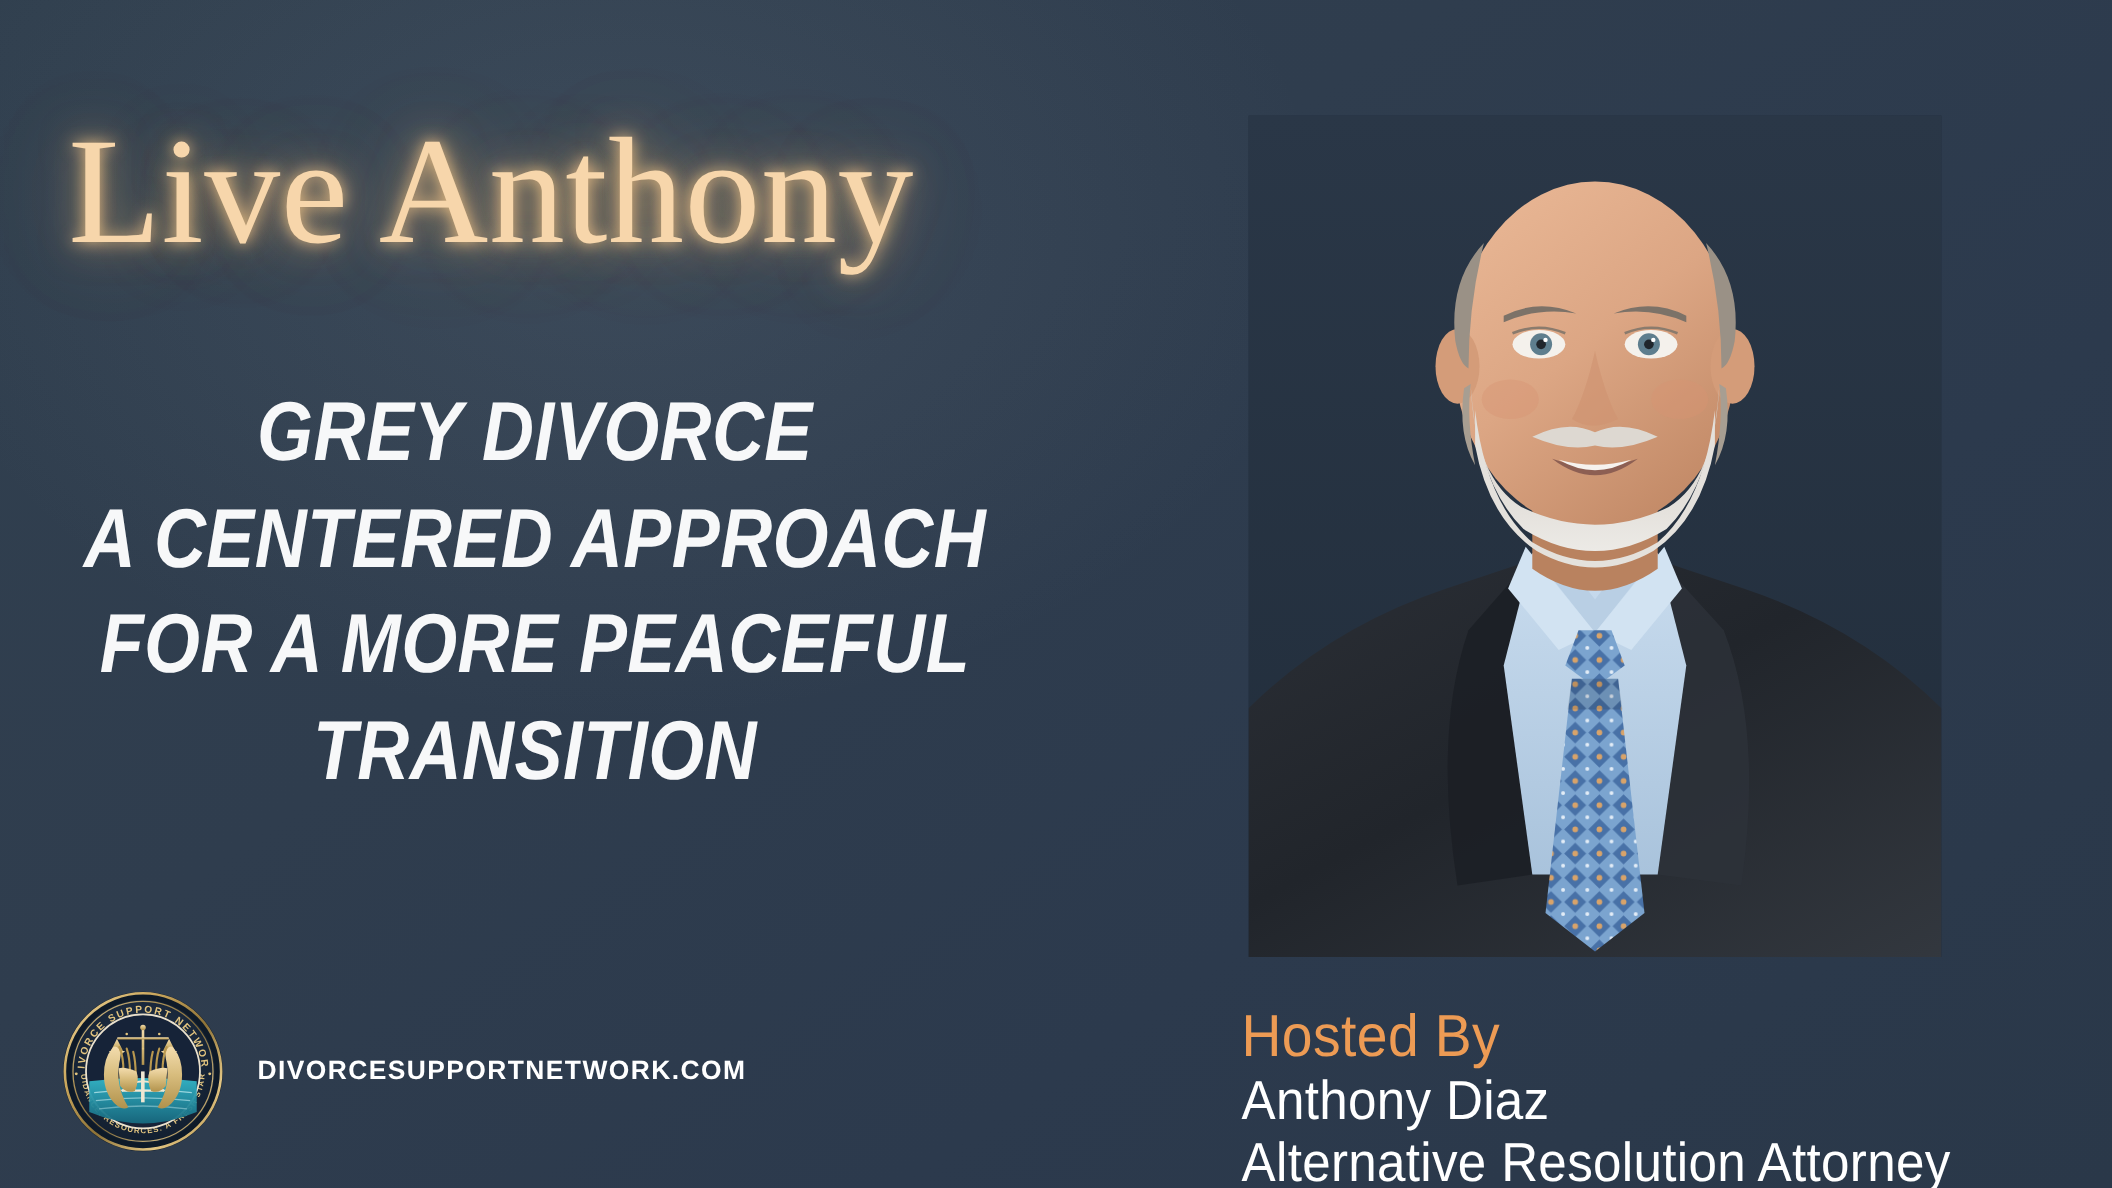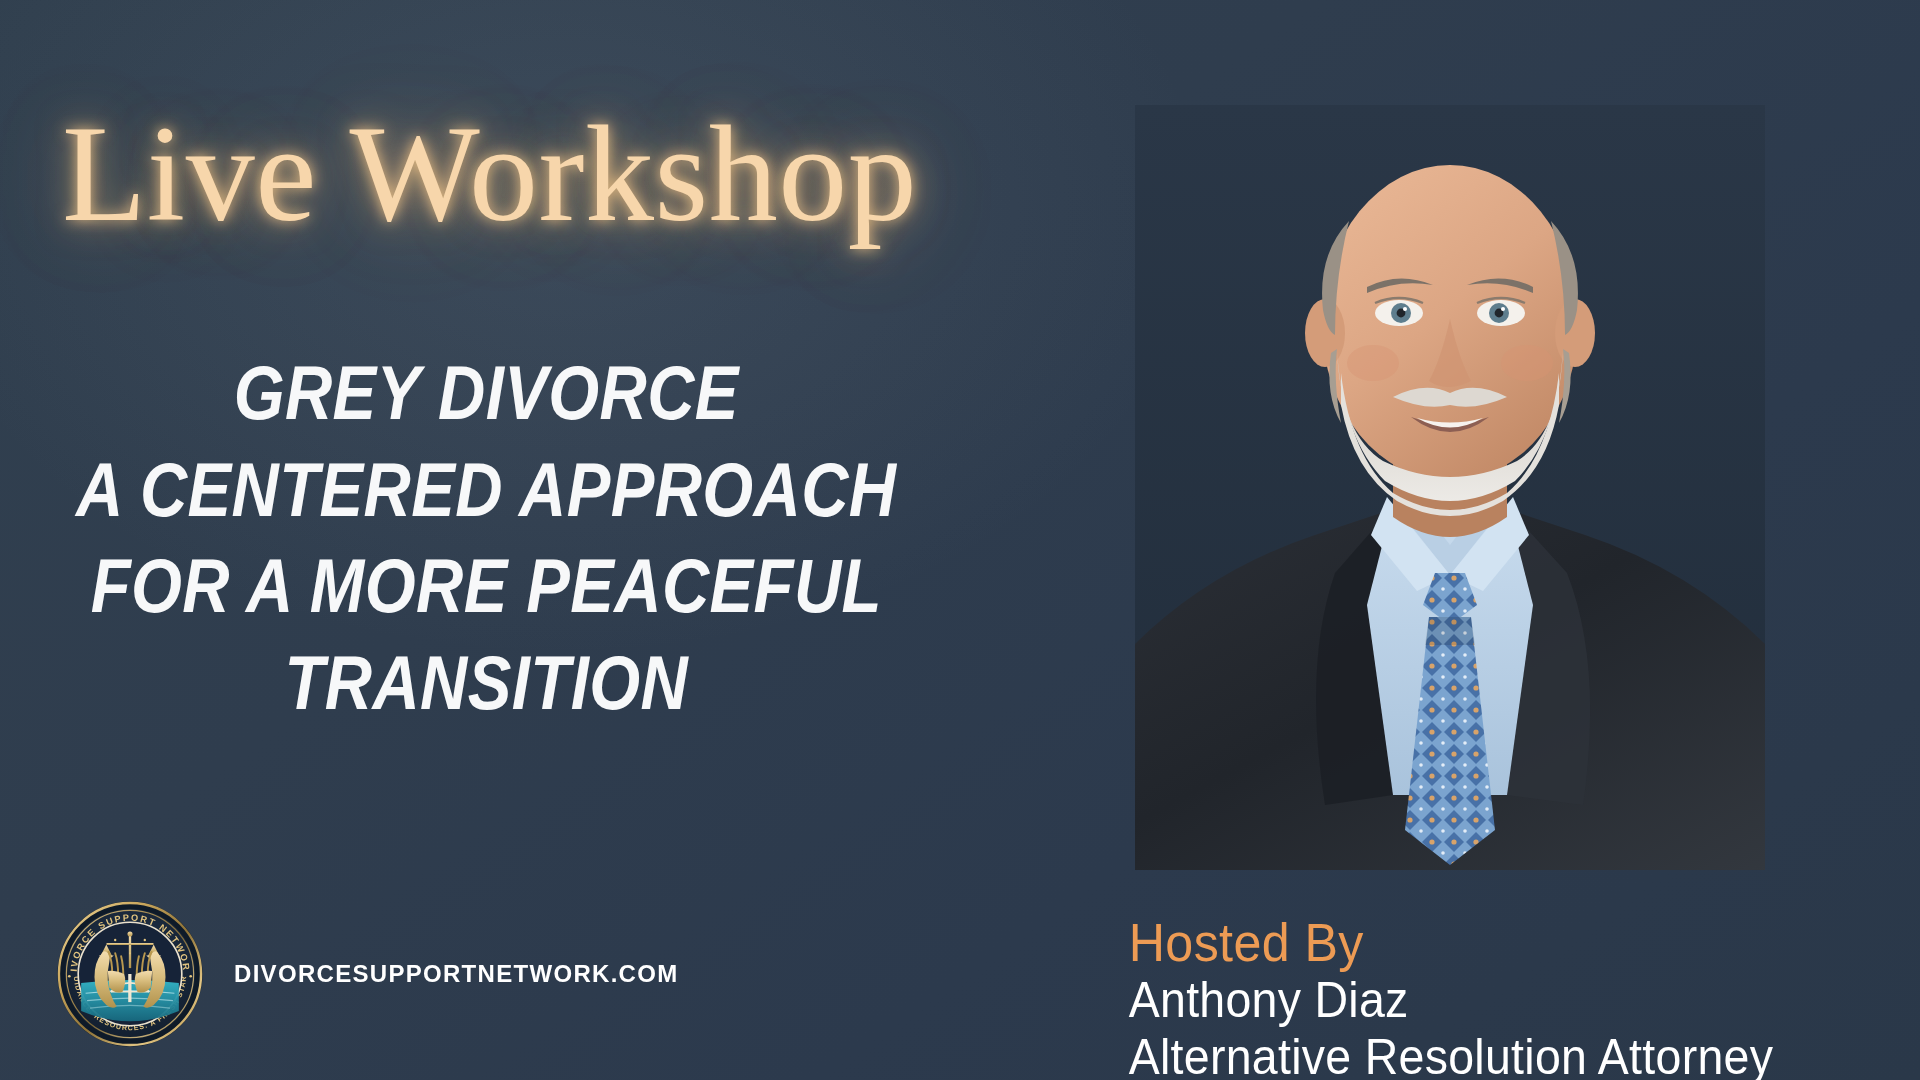--- a/index.html
+++ b/index.html
@@ -144,21 +144,21 @@
     white-space: nowrap;
   }
 </style>
 </head>
 <body>
 
 <div class="slide">
 
   <div class="left-col">
 
-    <div class="headline">Live Workshop</div>
+    <div class="headline">Live Anthony</div>
 
     <div class="subheadline">
       <div class="sub-line">GREY DIVORCE</div>
       <div class="sub-line">A CENTERED APPROACH</div>
       <div class="sub-line">FOR A MORE PEACEFUL</div>
       <div class="sub-line">TRANSITION</div>
     </div>
 
     <div class="brand">
       <div class="brand-logo">

